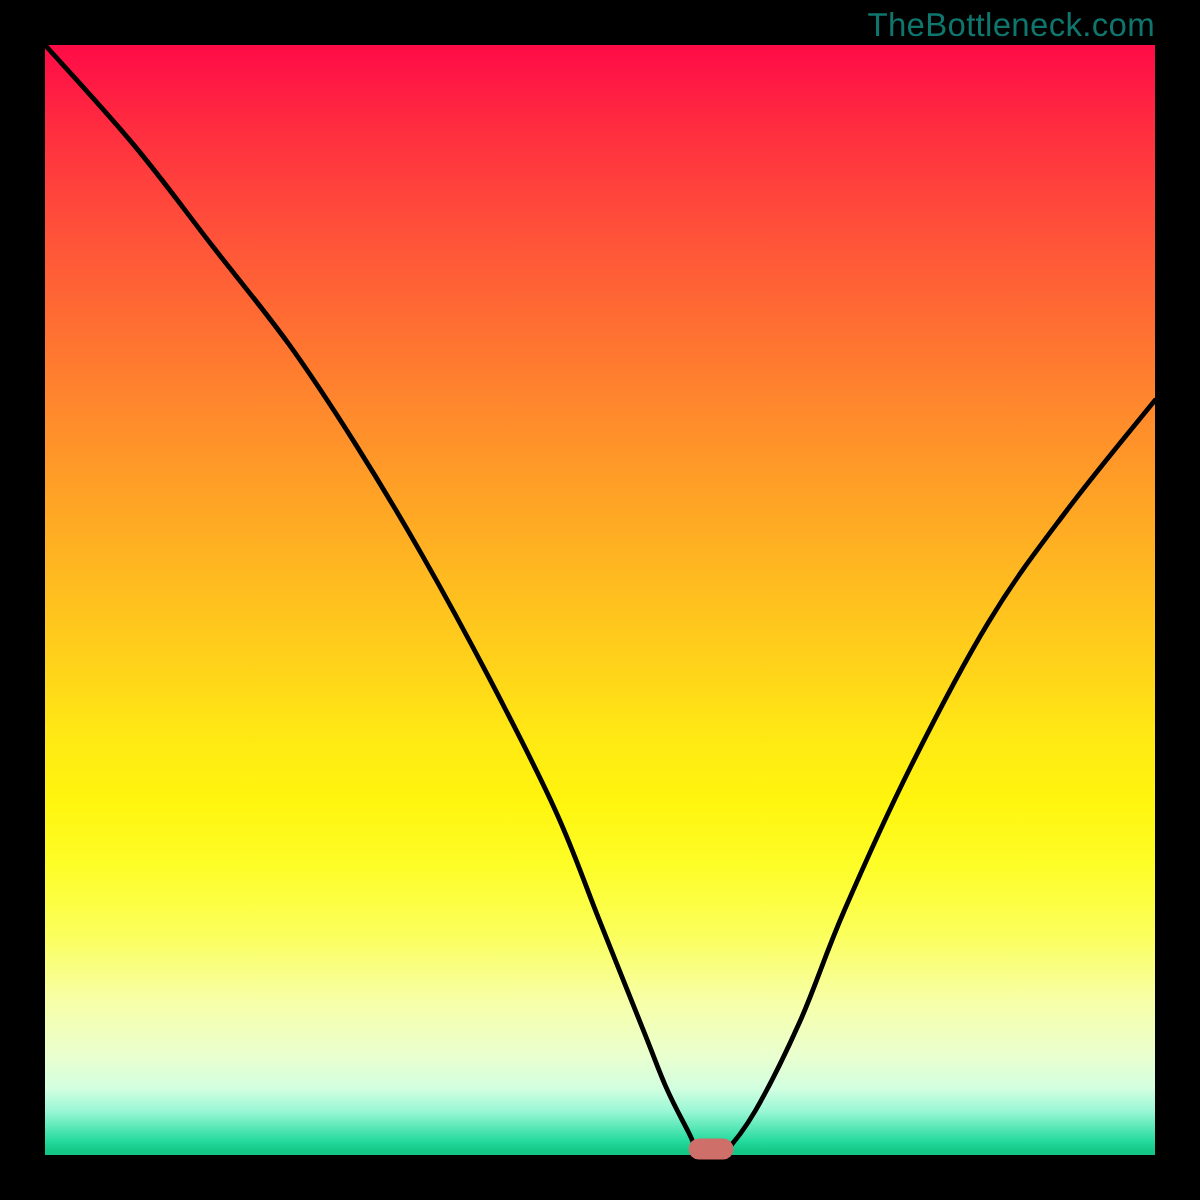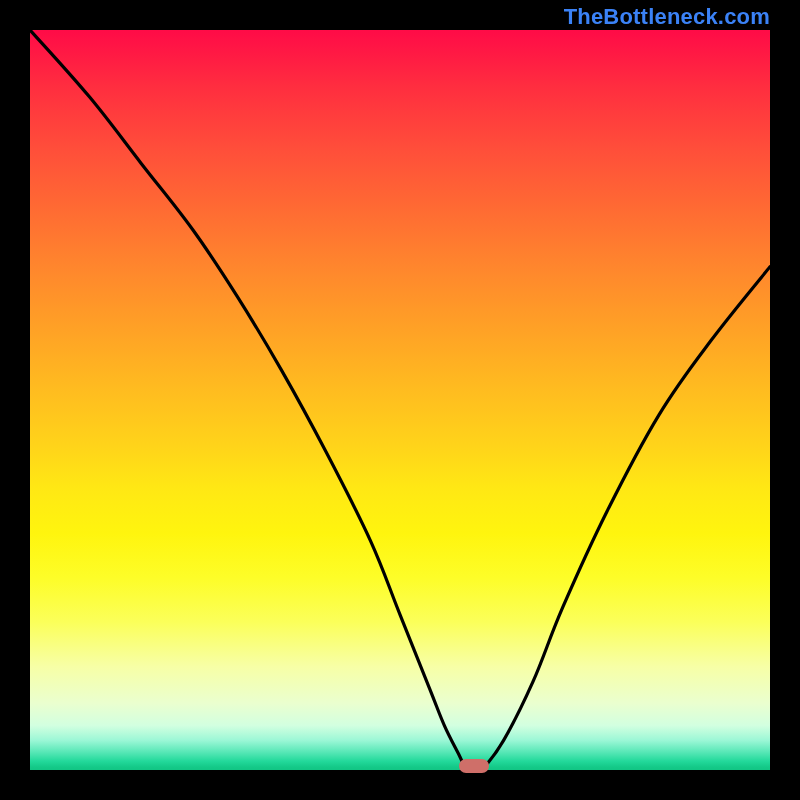--- a/index.html
+++ b/index.html
@@ -42,22 +42,22 @@
       #9bf7d6 96%,
       #5be8b8 97.5%,
       #23d99b 98.8%,
       #14c988 99.6%,
       #12c584 100%);
   }
   .watermark {
     position: absolute;
     top: 4px;
     right: 30px;
-    color: #3b82f6;
-    font-weight: 700;
+    color: #0f766e;
+    font-weight: 400;
     font-size: 22px;
     letter-spacing: 0.2px;
     user-select: none;
   }
   svg.curve {
     position: absolute;
     left: 0;
     top: 0;
     width: 740px;
     height: 740px;

